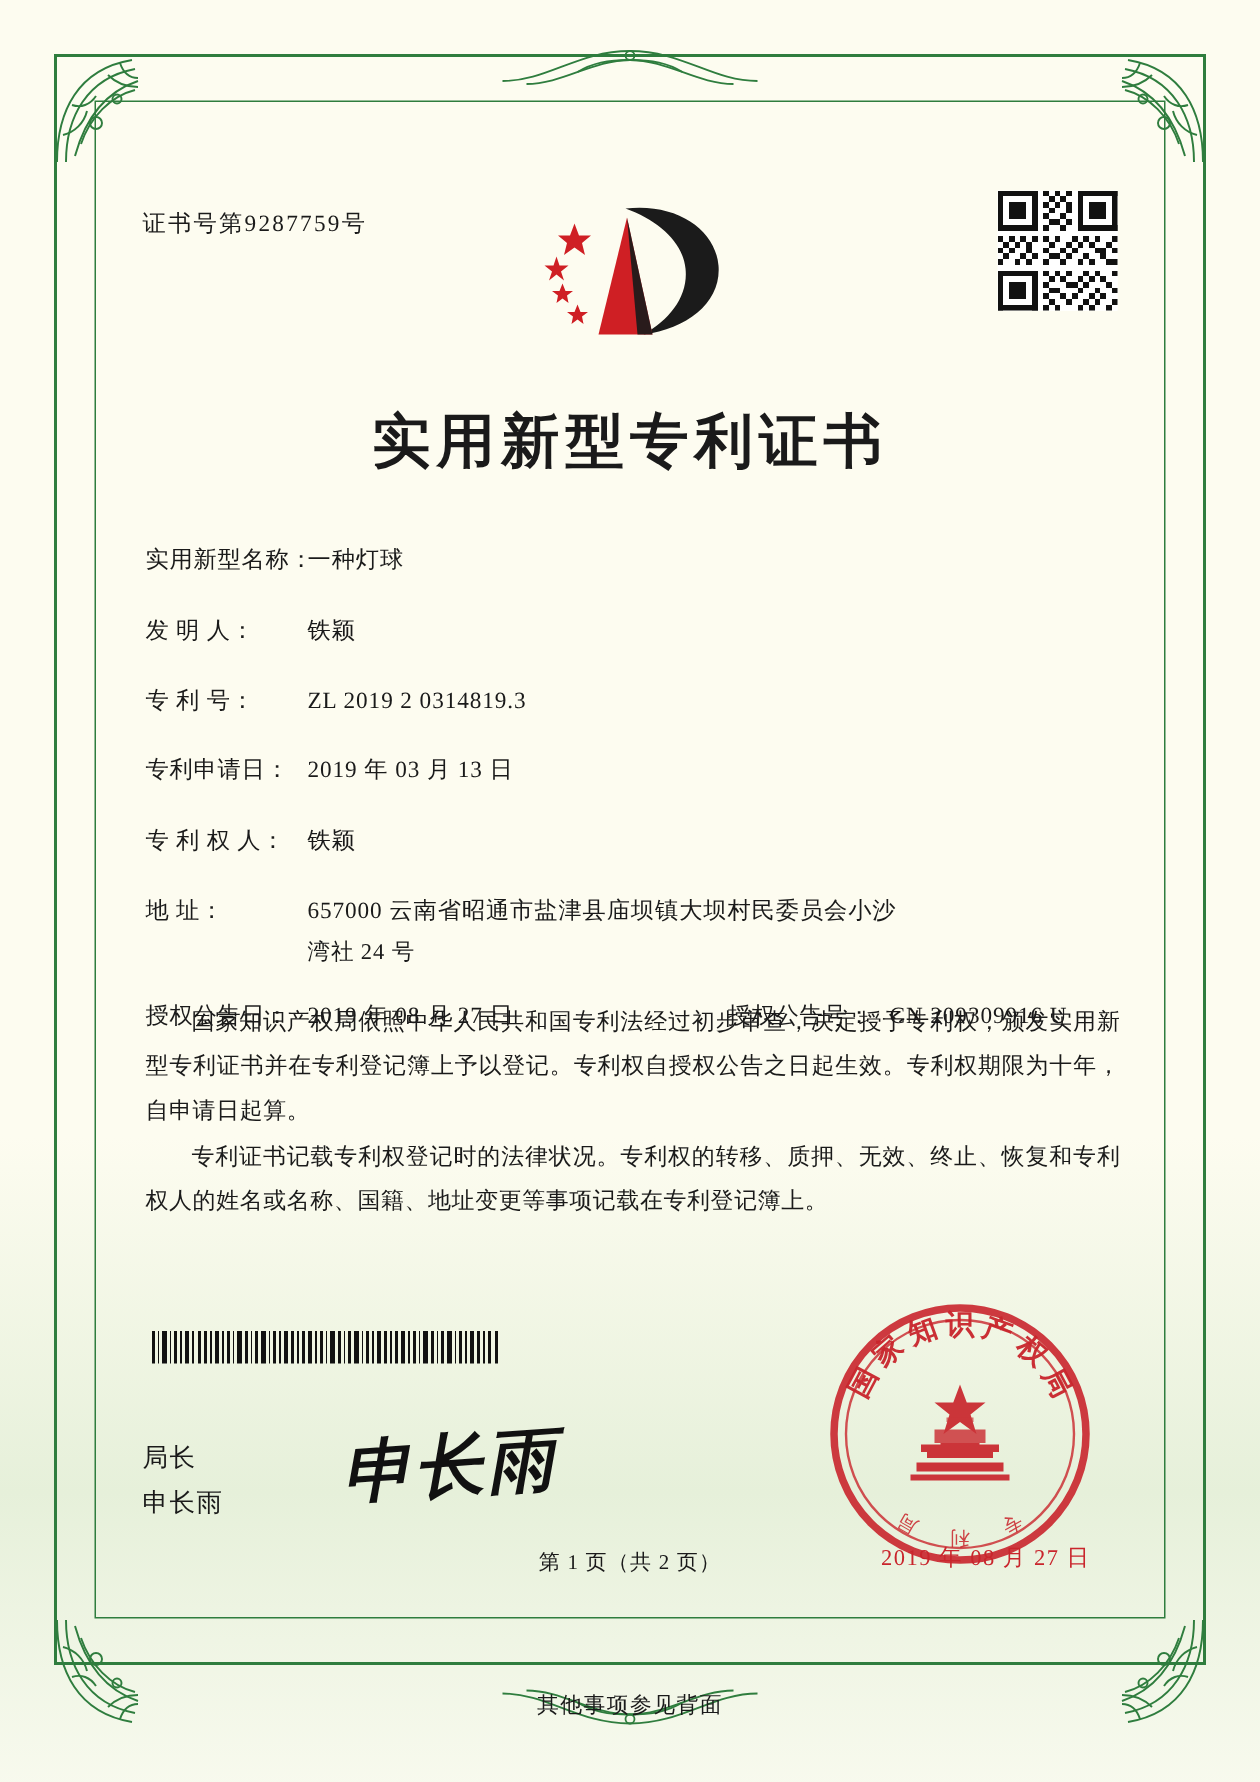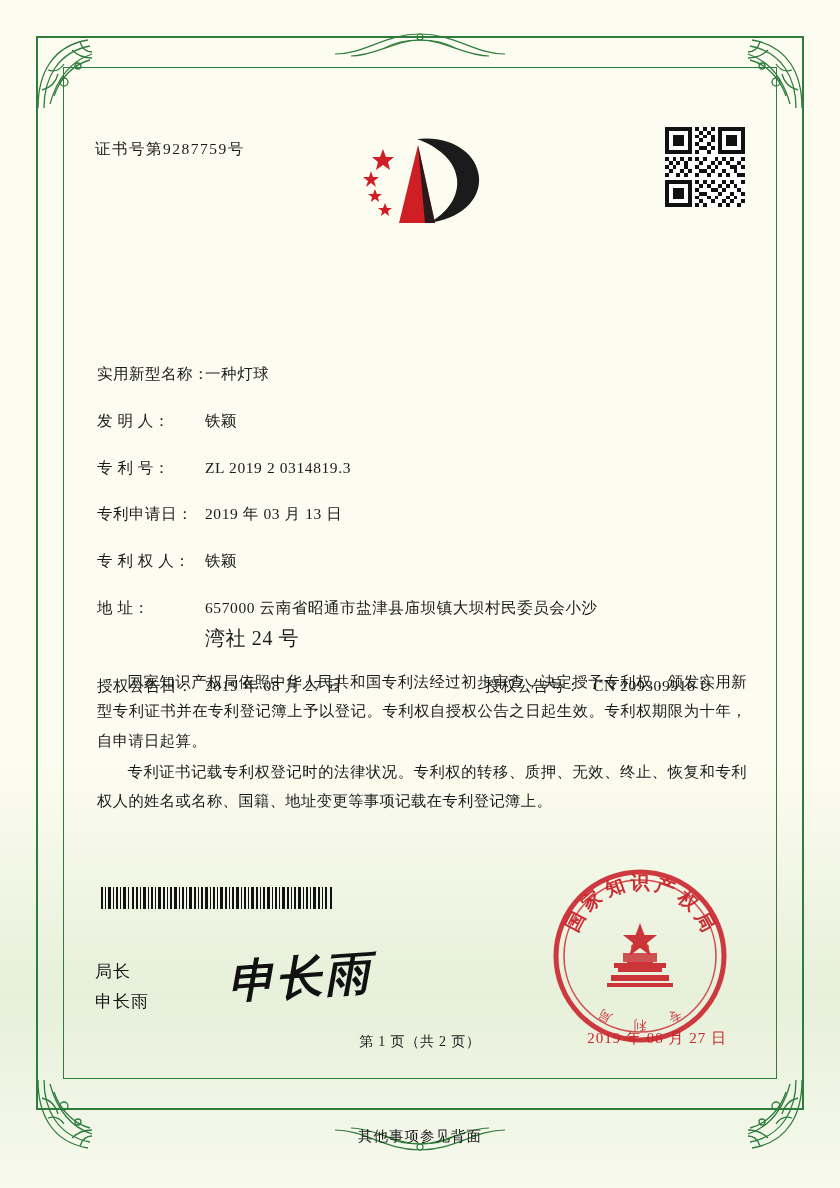--- a/index.html
+++ b/index.html
@@ -129,21 +129,21 @@
   .frow.two .fvalue { flex: 0 0 280px; }
   .frow.two .flabel2 {
     width: 108px;
     flex: 0 0 108px;
     letter-spacing: 0.5px;
     white-space: nowrap;
   }
   .fvalue2 { flex: 1 1 auto; letter-spacing: 0.6px; }
   .addr-second {
     margin-left: 108px;
-    font-size: 20px;
+    font-size: 15px;
     margin-top: -18px;
     margin-bottom: 22px;
     letter-spacing: 0.6px;
   }
 
   .paras {
     position: absolute;
     left: 34px; right: 30px;
     top: 600px;
     font-size: 15.3px;
@@ -435,20 +435,21 @@
 
         <g fill="#cf1f24">
           <polygon points="28,22 31,30 39,30 33,35 35,43 28,38 21,43 23,35 17,30 25,30"></polygon>
           <polygon points="16,44 18,50 24,50 19,54 21,60 16,56 11,60 13,54 8,50 14,50"></polygon>
           <polygon points="20,62 22,67 27,67 23,70 24,75 20,72 16,75 17,70 13,67 18,67"></polygon>
           <polygon points="30,76 32,81 37,81 33,84 34,89 30,86 26,89 27,84 23,81 28,81"></polygon>
         </g>
       </svg>
     </div>
 
+    <div class="doc-title">实用新型专利证书</div>
 
     <div class="fields">
 
       <div class="frow">
         <div class="flabel">实用新型名称：</div>
         <div class="fvalue">一种灯球</div>
       </div>
 
       <div class="frow">
         <div class="flabel">发  明  人：</div>

